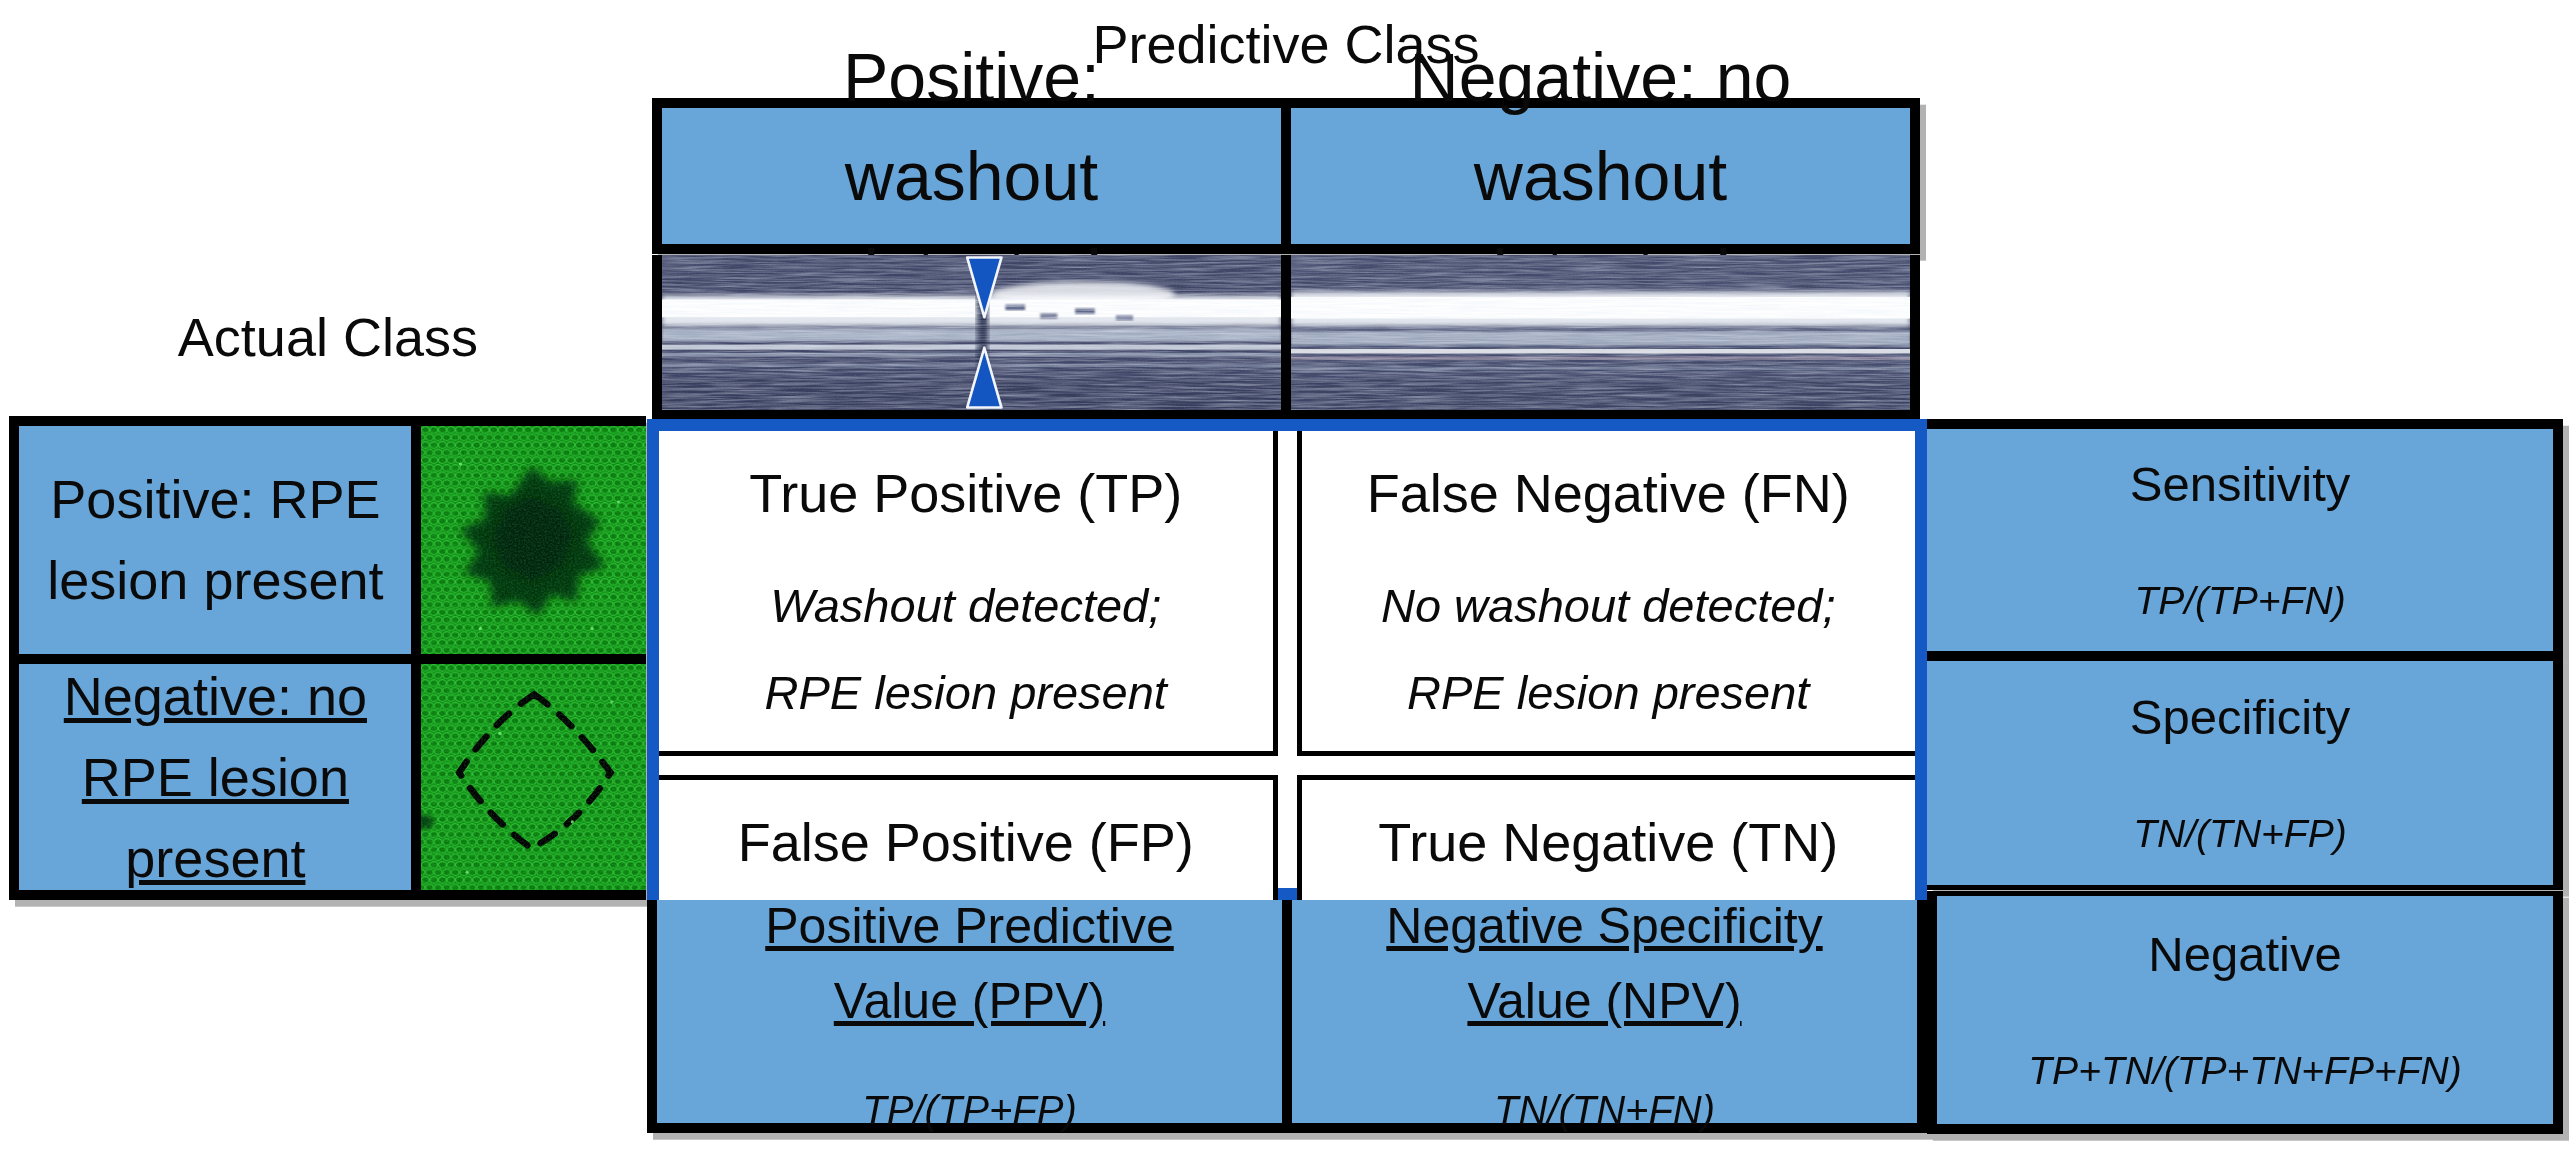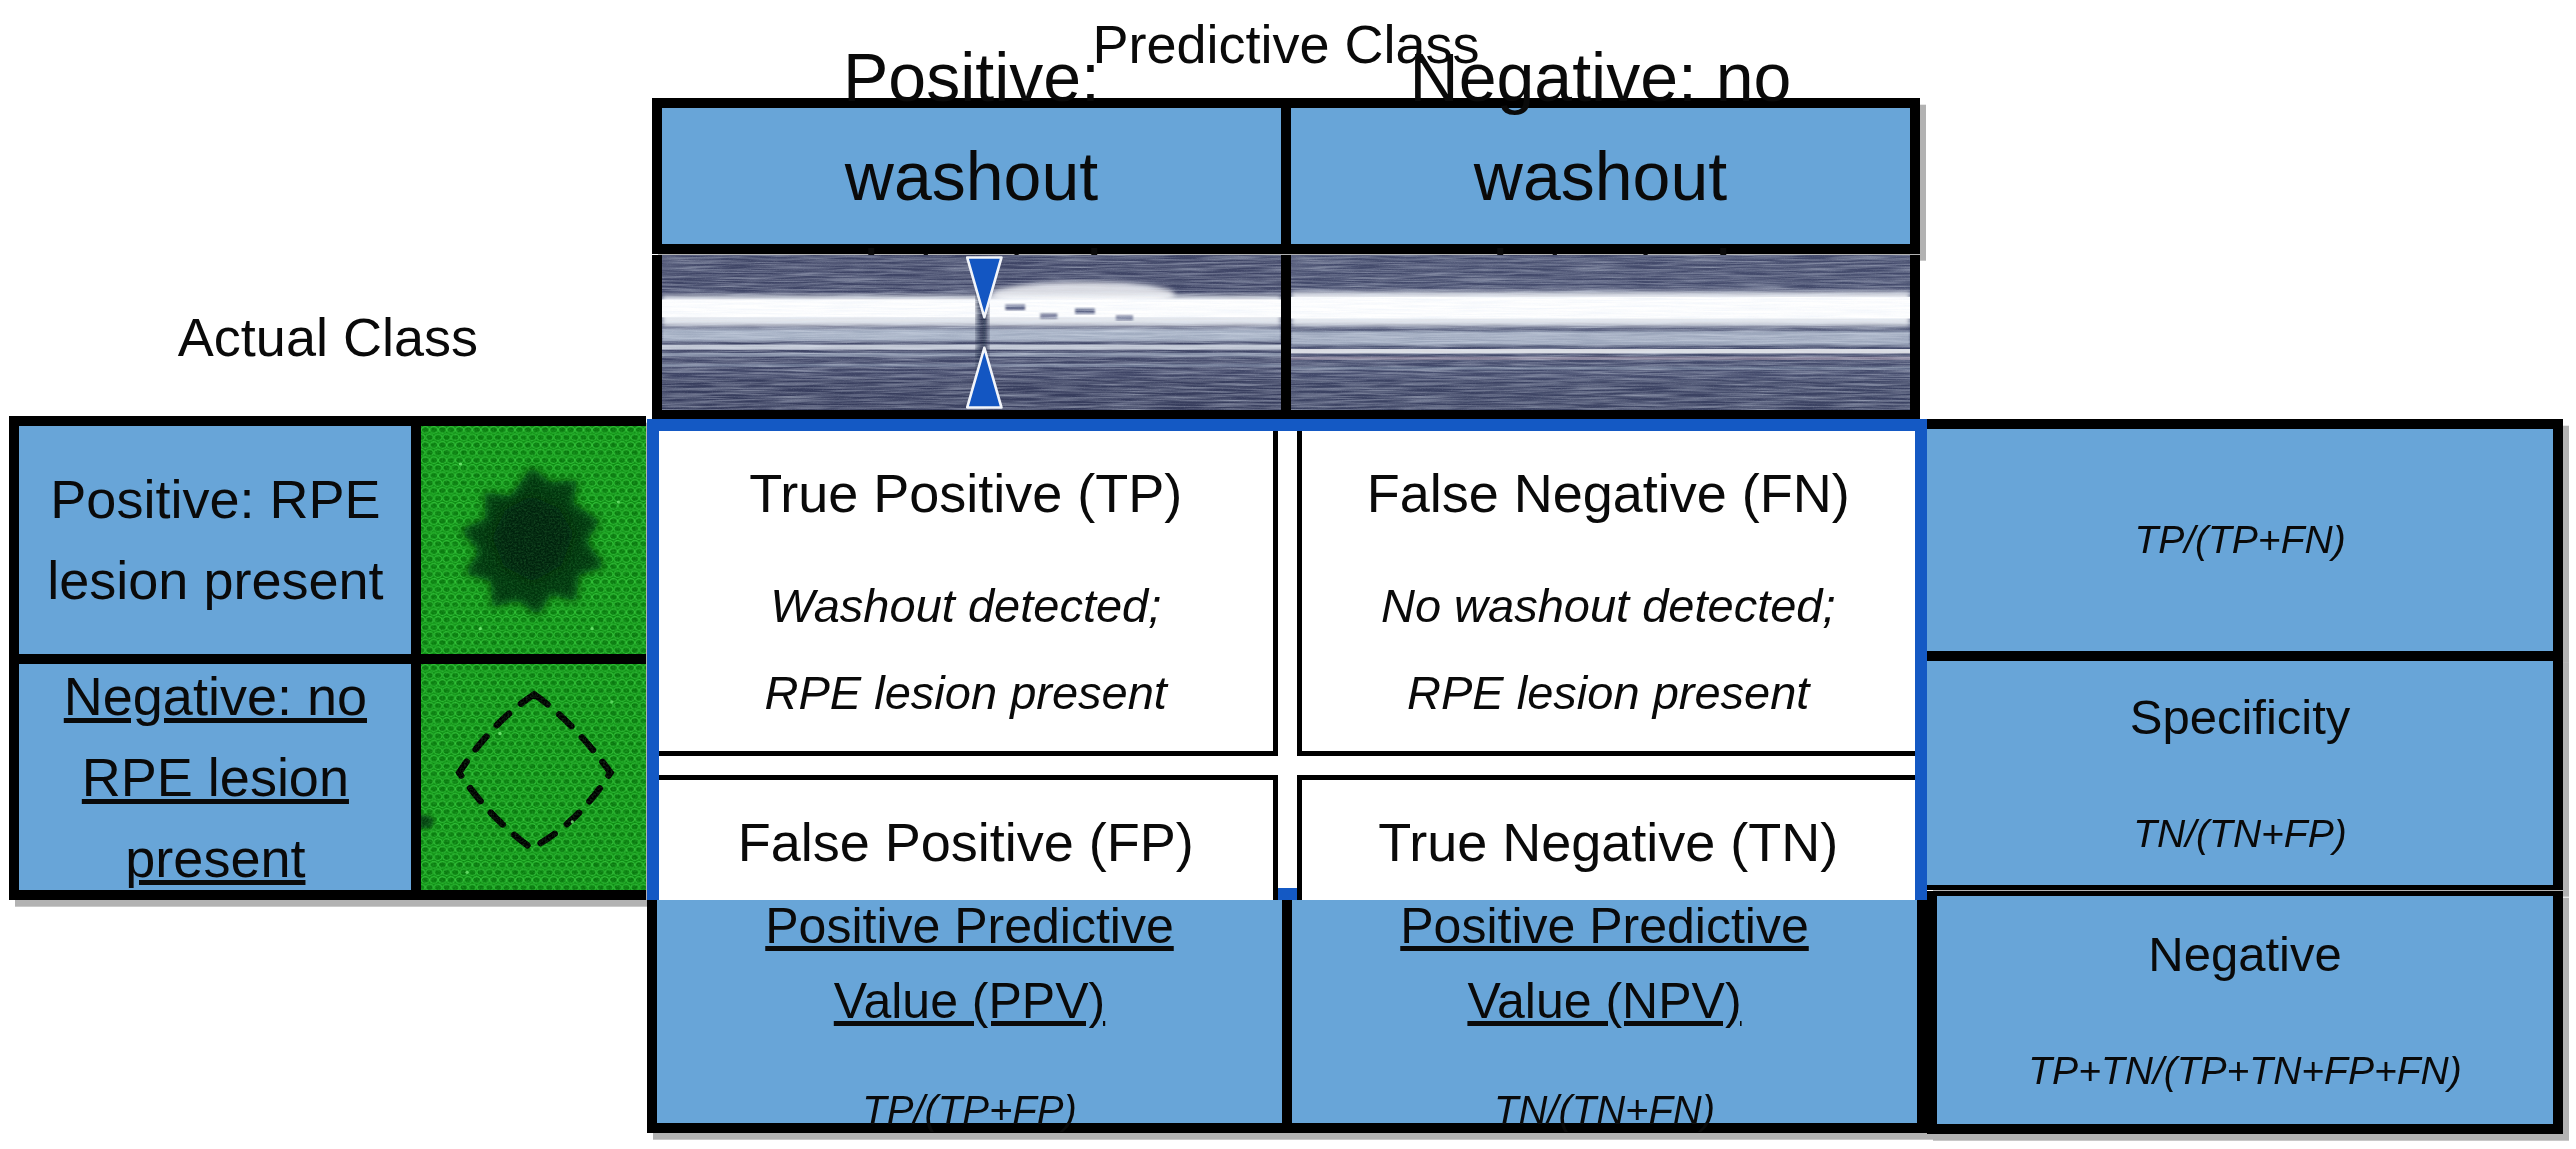--- a/index.html
+++ b/index.html
@@ -206,34 +206,35 @@
       <div class="cell-title">False Positive (FP)</div>
       <div class="cell-desc">Washout detected; no RPE lesion present</div>
     </div>
     <div class="mcell tn">
       <div class="cell-title">True Negative (TN)</div>
       <div class="cell-desc">No washout detected; no RPE lesion present</div>
     </div>
   </div>
 
   <div class="abs metric pos-sens shadowed">
+    <div class="m-title">Sensitivity</div>
     <div class="m-formula">TP/(TP+FN)</div>
   </div>
   <div class="abs metric pos-spec shadowed">
     <div class="m-title">Specificity</div>
     <div class="m-formula">TN/(TN+FP)</div>
   </div>
   <div class="abs metric pos-acc shadowed">
     <div class="m-title">Negative</div>
     <div class="m-formula">TP+TN/(TP+TN+FP+FN)</div>
   </div>
 
   <div class="abs bottomcell pos-ppv shadowed">
     <div class="b-title">Positive Predictive Value (PPV)</div>
     <div class="b-formula">TP/(TP+FP)</div>
   </div>
   <div class="abs bottomcell pos-npv shadowed">
-    <div class="b-title">Positive Predictive Value (NPV)</div>
+    <div class="b-title">Negative Specificity Value (NPV)</div>
     <div class="b-formula">TN/(TN+FN)</div>
   </div>
 
 </div>
 
 
 </body></html>

